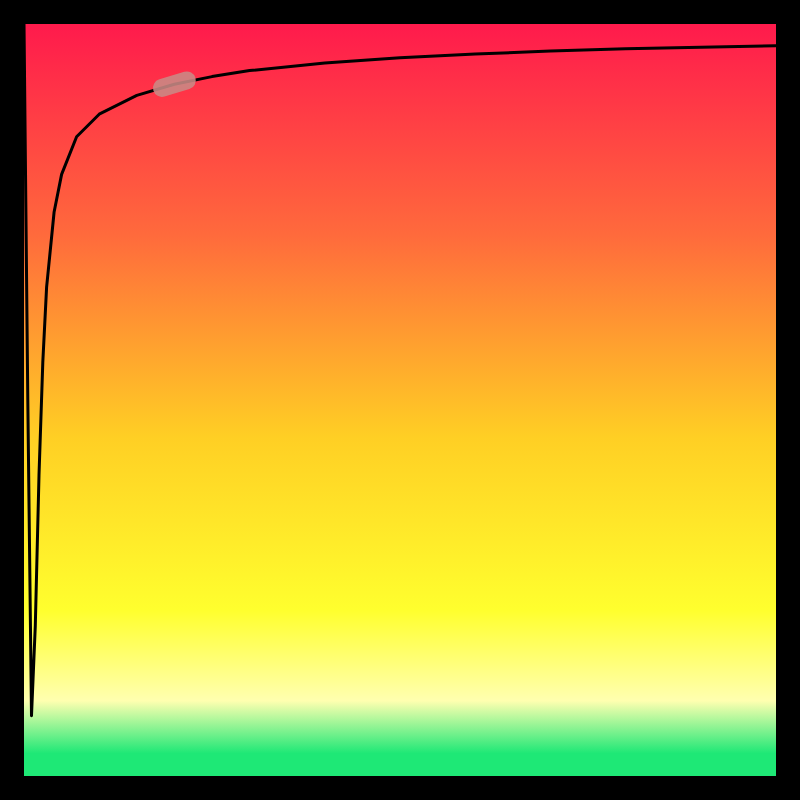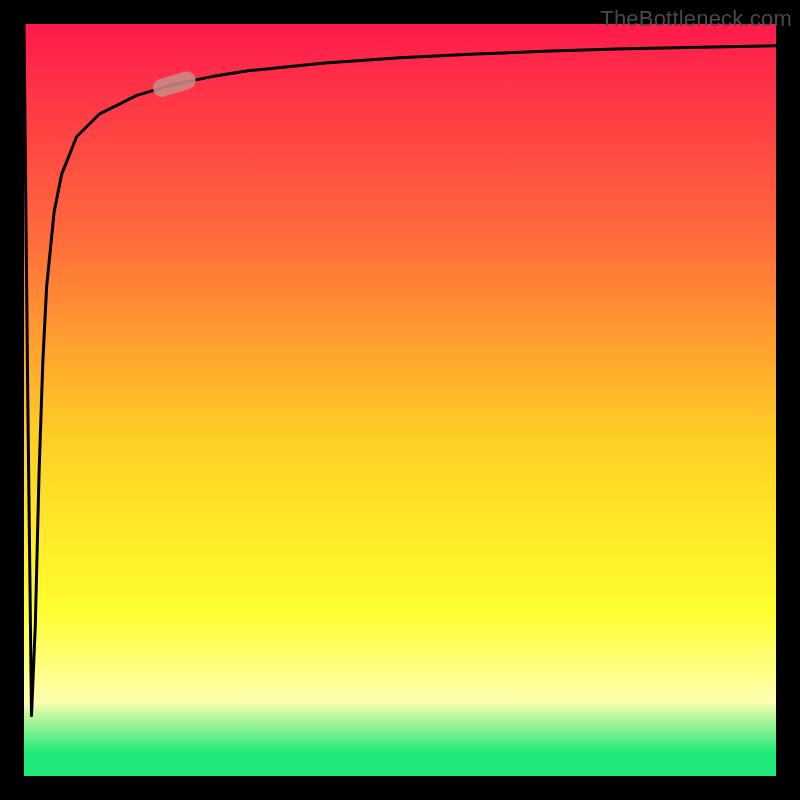--- a/index.html
+++ b/index.html
@@ -72,14 +72,13 @@
 
     <svg class="curve-svg" viewBox="0 0 752 752" preserveAspectRatio="none">
       <path id="curve-path" d="M0.0 0.0 L3.8 376.0 L7.5 691.8 L11.3 601.6 L15.0 451.2 L18.8 338.4 L22.6 263.2 L30.1 188.0 L37.6 150.4 L52.6 112.8 L75.2 90.2 L112.8 71.4 L150.4 60.2 L188.0 52.6 L225.6 46.6 L300.8 39.1 L376.0 33.8 L451.2 30.1 L526.4 27.1 L601.6 24.8 L676.8 23.3 L752.0 21.8" fill="none" stroke="#000000" stroke-width="3" stroke-linejoin="round" stroke-linecap="round"></path>
       <g id="marker-group" transform="translate(150.4,60.2) rotate(-16.7)">
         <rect id="marker-rect" x="-22" y="-9" width="44" height="18" rx="9" ry="9" fill="#c98a85" opacity="0.88"></rect>
       </g>
     </svg>
 
   </div>
 
-  <div class="watermark">TheBottleneck.com</div>
 </div>
 
 </body></html>

